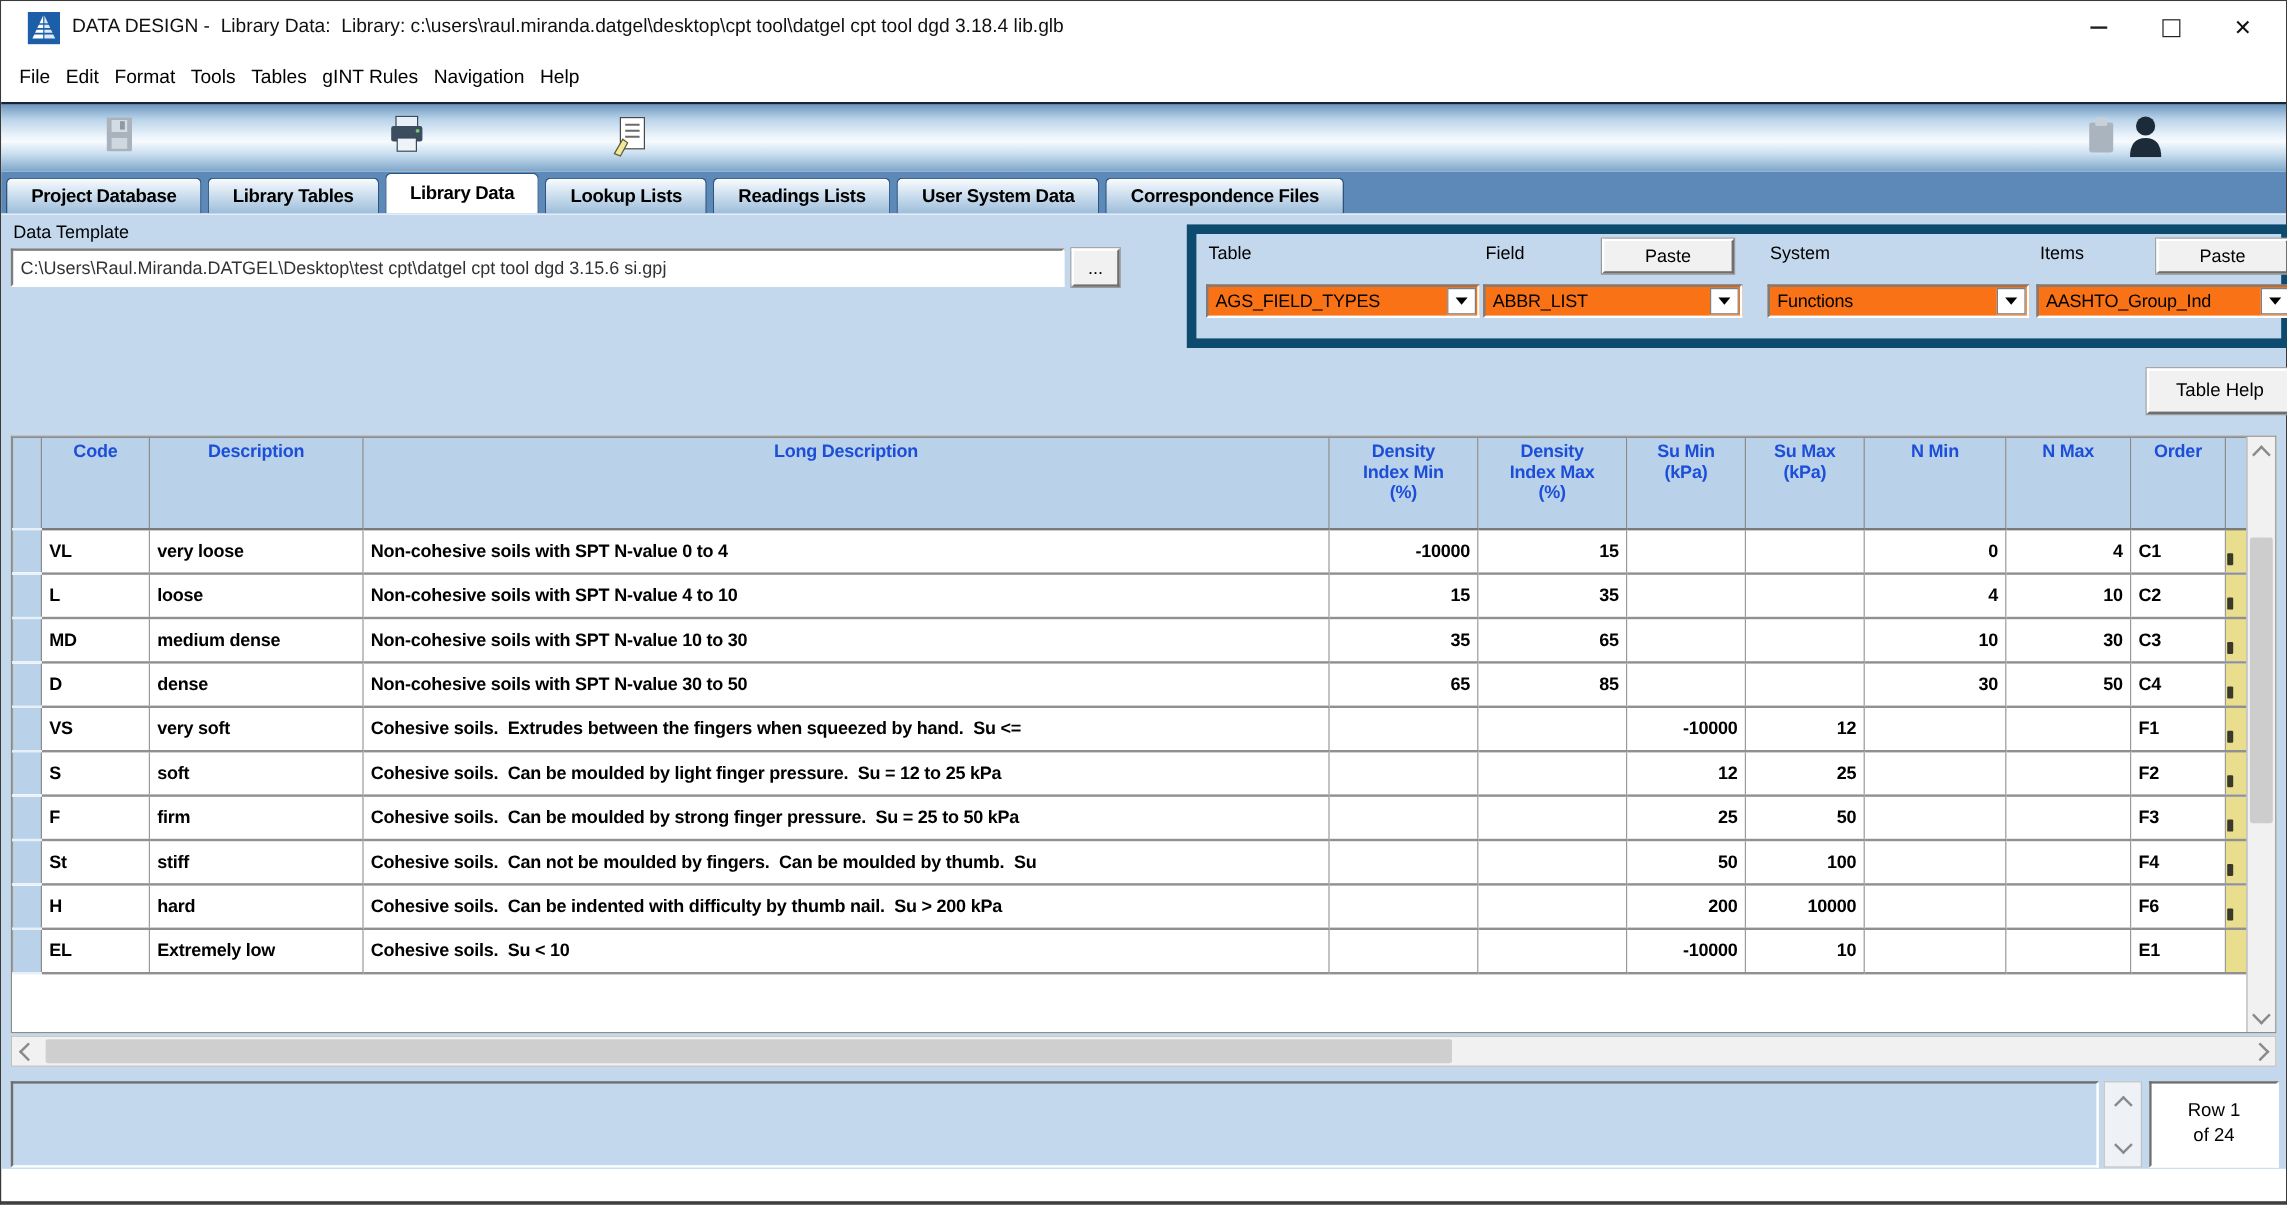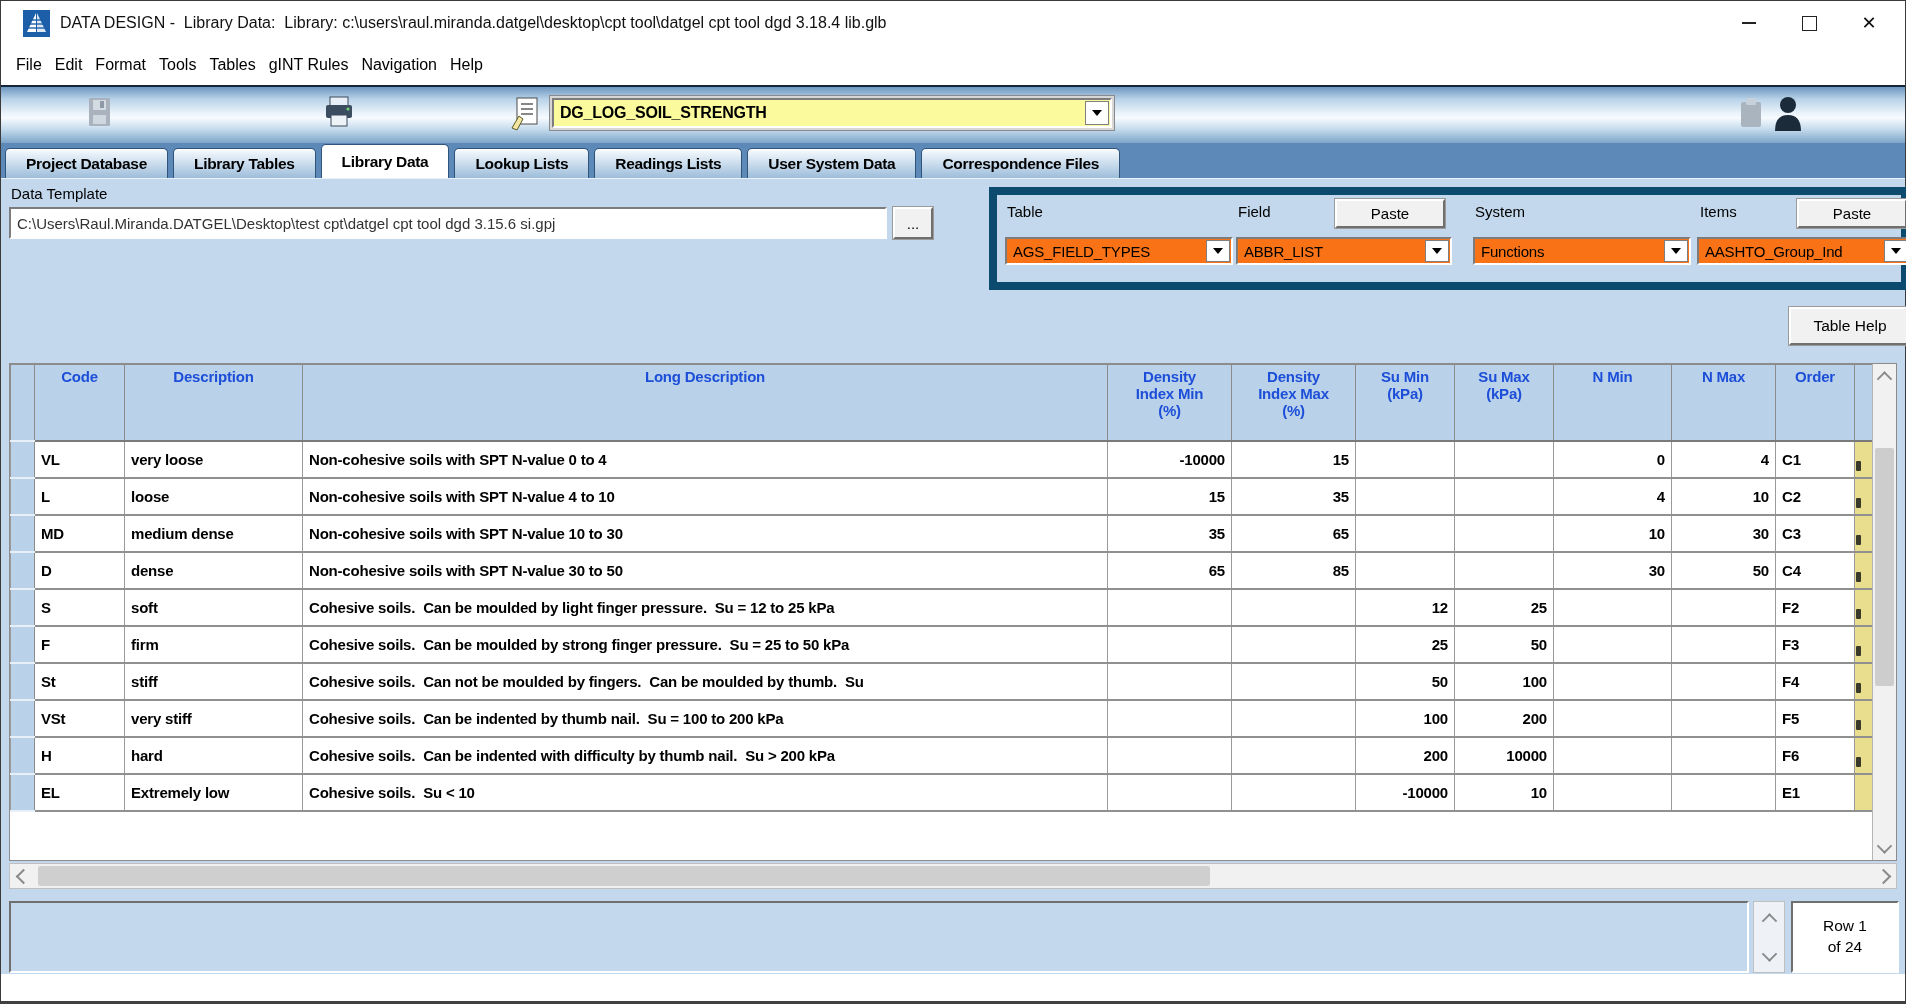--- a/index.html
+++ b/index.html
@@ -153,28 +153,20 @@
       <rect x="8" y="19" width="16" height="11" fill="#eef3f8" stroke="#3a4a5c"></rect>
       <circle cx="25" cy="13" r="1.6" fill="#6fd06f"></circle>
     </svg>
     <svg class="tb-icon" style="left:508px;" width="32" height="36">
       <rect x="8" y="2" width="20" height="26" fill="#ffffff" stroke="#4a4a4a"></rect>
       <line x1="12" y1="8" x2="24" y2="8" stroke="#6a6a6a" stroke-width="1.6"></line>
       <line x1="12" y1="13" x2="24" y2="13" stroke="#6a6a6a" stroke-width="1.6"></line>
       <line x1="12" y1="18" x2="24" y2="18" stroke="#6a6a6a" stroke-width="1.6"></line>
       <path d="M3 32 L10 20 L14 23 L8 34 Z" fill="#f4e6a0" stroke="#5a5a2a"></path>
     </svg>
-    <div class="combo-frame">
-      <div class="combo">
-        <span class="combo-text">DG_LOG_SOIL_STRENGTH</span>
-        <span class="combo-btn">
-            <span class="combo-arrow"></span>
-          </span>
-      </div>
-    </div>
     <svg class="tb-icon" style="left:1737px;top:10px;" width="26" height="32">
       <rect x="3" y="5" width="20" height="25" rx="2" fill="#a9b4be"></rect>
       <rect x="8" y="1" width="10" height="7" rx="1.5" fill="#c8d1da"></rect>
     </svg>
     <svg class="tb-icon" style="left:1772px;top:8px;" width="30" height="36">
       <circle cx="15" cy="10" r="8" fill="#1c2b3a"></circle>
       <path d="M2 36 Q2 20 15 20 Q28 20 28 36 Z" fill="#1c2b3a"></path>
     </svg>
   </div>
 
@@ -335,20 +327,36 @@
     <td class="c-num"></td>
     <td class="c-num">30</td>
     <td class="c-num">50</td>
     <td class="c-txt">C4</td>
     <td class="c-clip">
                 <span class="clip-glyph"></span>
               </td>
   </tr>
             <tr>
     <td class="c-sel"></td>
+    <td class="c-txt">VS</td>
+    <td class="c-txt">very soft</td>
+    <td class="c-txt">Cohesive soils.  Extrudes between the fingers when squeezed by hand.  Su &lt;=</td>
+    <td class="c-num"></td>
+    <td class="c-num"></td>
+    <td class="c-num">-10000</td>
+    <td class="c-num">12</td>
+    <td class="c-num"></td>
+    <td class="c-num"></td>
+    <td class="c-txt">F1</td>
+    <td class="c-clip">
+                <span class="clip-glyph"></span>
+              </td>
+  </tr>
+            <tr>
+    <td class="c-sel"></td>
     <td class="c-txt">S</td>
     <td class="c-txt">soft</td>
     <td class="c-txt">Cohesive soils.  Can be moulded by light finger pressure.  Su = 12 to 25 kPa</td>
     <td class="c-num"></td>
     <td class="c-num"></td>
     <td class="c-num">12</td>
     <td class="c-num">25</td>
     <td class="c-num"></td>
     <td class="c-num"></td>
     <td class="c-txt">F2</td>
@@ -377,36 +385,20 @@
     <td class="c-txt">St</td>
     <td class="c-txt">stiff</td>
     <td class="c-txt">Cohesive soils.  Can not be moulded by fingers.  Can be moulded by thumb.  Su</td>
     <td class="c-num"></td>
     <td class="c-num"></td>
     <td class="c-num">50</td>
     <td class="c-num">100</td>
     <td class="c-num"></td>
     <td class="c-num"></td>
     <td class="c-txt">F4</td>
-    <td class="c-clip">
-                <span class="clip-glyph"></span>
-              </td>
-  </tr>
-            <tr>
-    <td class="c-sel"></td>
-    <td class="c-txt">VSt</td>
-    <td class="c-txt">very stiff</td>
-    <td class="c-txt">Cohesive soils.  Can be indented by thumb nail.  Su = 100 to 200 kPa</td>
-    <td class="c-num"></td>
-    <td class="c-num"></td>
-    <td class="c-num">100</td>
-    <td class="c-num">200</td>
-    <td class="c-num"></td>
-    <td class="c-num"></td>
-    <td class="c-txt">F5</td>
     <td class="c-clip">
                 <span class="clip-glyph"></span>
               </td>
   </tr>
             <tr>
     <td class="c-sel"></td>
     <td class="c-txt">H</td>
     <td class="c-txt">hard</td>
     <td class="c-txt">Cohesive soils.  Can be indented with difficulty by thumb nail.  Su &gt; 200 kPa</td>
     <td class="c-num"></td>

